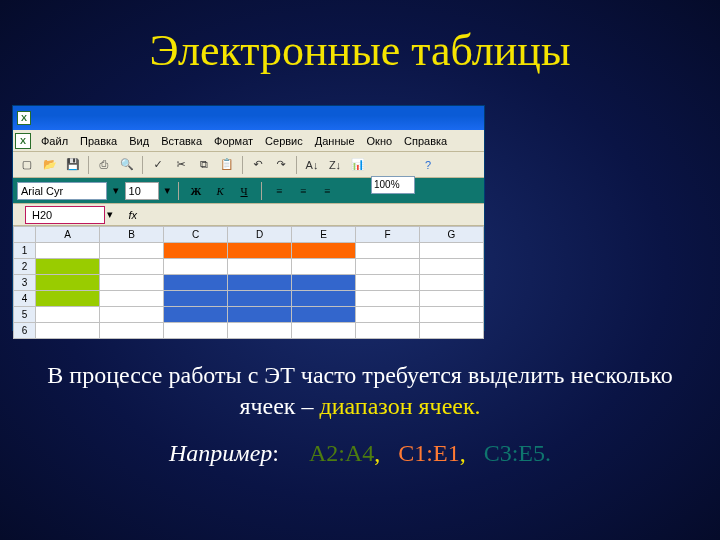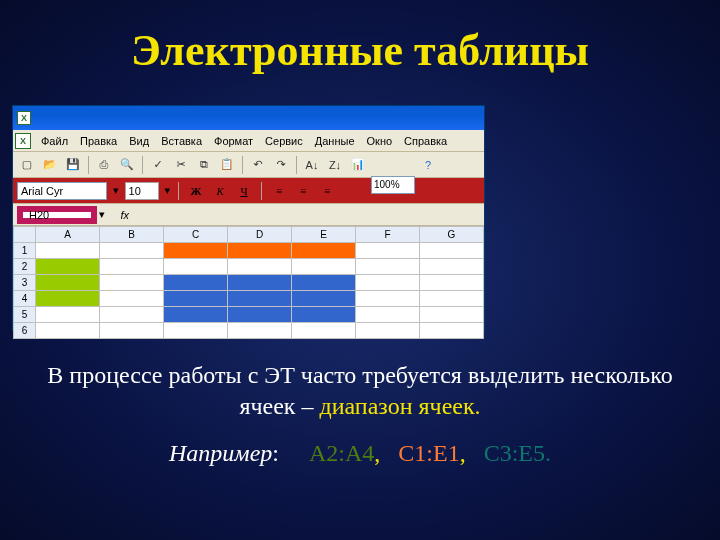--- a/index.html
+++ b/index.html
@@ -10,21 +10,21 @@
     background: radial-gradient(ellipse at center, #1a2d6e 0%, #0a1445 60%, #050b2a 100%);
     font-family: "Times New Roman", serif;
     overflow: hidden;
     position: relative;
   }
   .slide-title {
     text-align: center;
     color: #f5e400;
     font-size: 44px;
     padding: 25px 0 15px 0;
-    font-weight: bold;
+    font-weight: normal;
   }
   .excel-window {
     position: absolute;
     left: 12px;
     top: 105px;
     width: 473px;
     height: 226px;
     background: #ece9d8;
     border: 1px solid #003c74;
     font-family: Tahoma, sans-serif;
@@ -91,21 +91,21 @@
   .zoom-box {
     width: 44px; height: 18px;
     background: #fff;
     border: 1px solid #7f9db9;
     font-size: 10px;
     display: flex; align-items: center;
     padding: 0 2px;
     margin-top: 40px;
   }
   .format-bar {
-    background: #b91c1c;
+    background: #0f766e;
     height: 26px;
     display: flex;
     align-items: center;
     padding: 0 4px;
     gap: 6px;
     border-bottom: 1px solid #c0b898;
     font-size: 11px;
   }
   .font-box {
     width: 90px; height: 18px;
@@ -133,24 +133,25 @@
     background: #ece9d8;
     height: 22px;
     display: flex;
     align-items: center;
     padding: 0 4px;
     border-bottom: 1px solid #c0b898;
   }
   .name-box {
     width: 80px; height: 18px;
     background: #fff;
-    border: 6px solid #be185d;
+    border: 1px solid #be185d;
     padding: 0 6px;
     display: flex; align-items: center;
     font-size: 11px;
+    margin-left: 8px;
   }
   .fx-label {
     margin-left: 16px;
     font-style: italic;
     font-size: 11px;
   }
   .grid {
     background: #fff;
     position: relative;
   }

